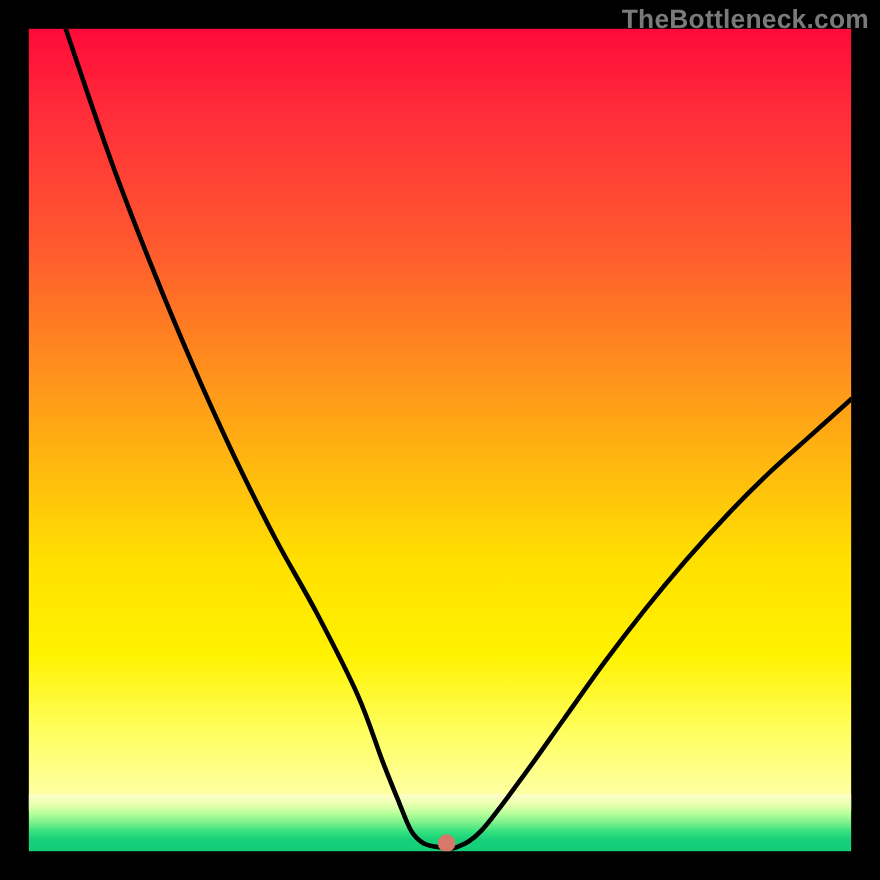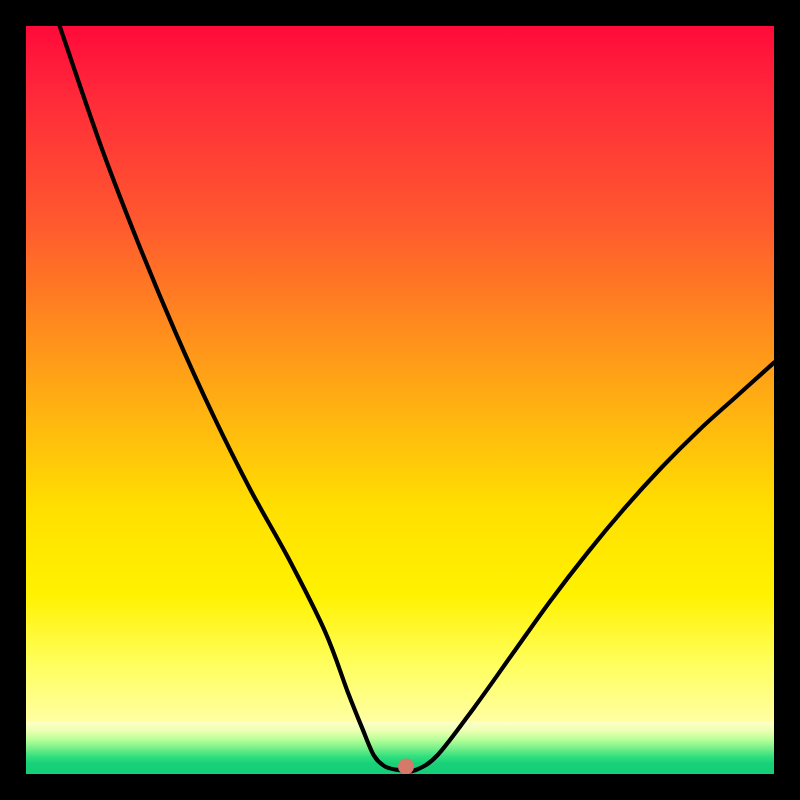--- a/index.html
+++ b/index.html
@@ -78,20 +78,21 @@
     width: 100%;
     height: 100%;
     z-index: 3;
   }
 </style>
 </head>
 <body>
 
 <div class="frame">
 
+  <div class="watermark">TheBottleneck.com</div>
 
   <div class="plot">
     <div class="bg-main"></div>
     <div class="bg-bottom"></div>
 
     <svg class="curve" viewBox="0 0 748 748" preserveAspectRatio="none">
       <path fill="none" stroke="#000000" stroke-width="4.2" stroke-linecap="round" d="M 33.66 0.00 C 40.52 19.95, 61.71 83.53, 74.80 119.68 C 87.89 155.83, 99.73 185.75, 112.20 216.92 C 124.67 248.09, 137.13 278.01, 149.60 306.68 C 162.07 335.35, 174.53 362.78, 187.00 388.96 C 199.47 415.14, 211.93 440.07, 224.40 463.76 C 236.87 487.45, 249.33 507.39, 261.80 531.08 C 274.27 554.77, 289.23 583.44, 299.20 605.88 C 309.17 628.32, 315.41 649.51, 321.64 665.72 C 327.87 681.93, 332.24 692.52, 336.60 703.12 C 340.96 713.72, 344.08 723.07, 347.82 729.30 C 351.56 735.53, 354.68 738.03, 359.04 740.52 C 363.40 743.01, 369.01 743.64, 374.00 744.26 C 378.99 744.88, 382.73 746.75, 388.96 744.26 C 395.19 741.77, 401.43 739.90, 411.40 729.30 C 421.37 718.70, 436.33 697.51, 448.80 680.68 C 461.27 663.85, 473.73 645.77, 486.20 628.32 C 498.67 610.87, 511.13 592.79, 523.60 575.96 C 536.07 559.13, 548.53 542.92, 561.00 527.34 C 573.47 511.76, 585.93 496.80, 598.40 482.46 C 610.87 468.12, 623.33 454.41, 635.80 441.32 C 648.27 428.23, 660.73 415.76, 673.20 403.92 C 685.67 392.08, 698.13 381.48, 710.60 370.26 C 723.07 359.04, 741.77 342.21, 748.00 336.60"></path>
       <circle cx="379.98" cy="740.52" r="8" fill="#d6796a"></circle>
     </svg>
   </div>

